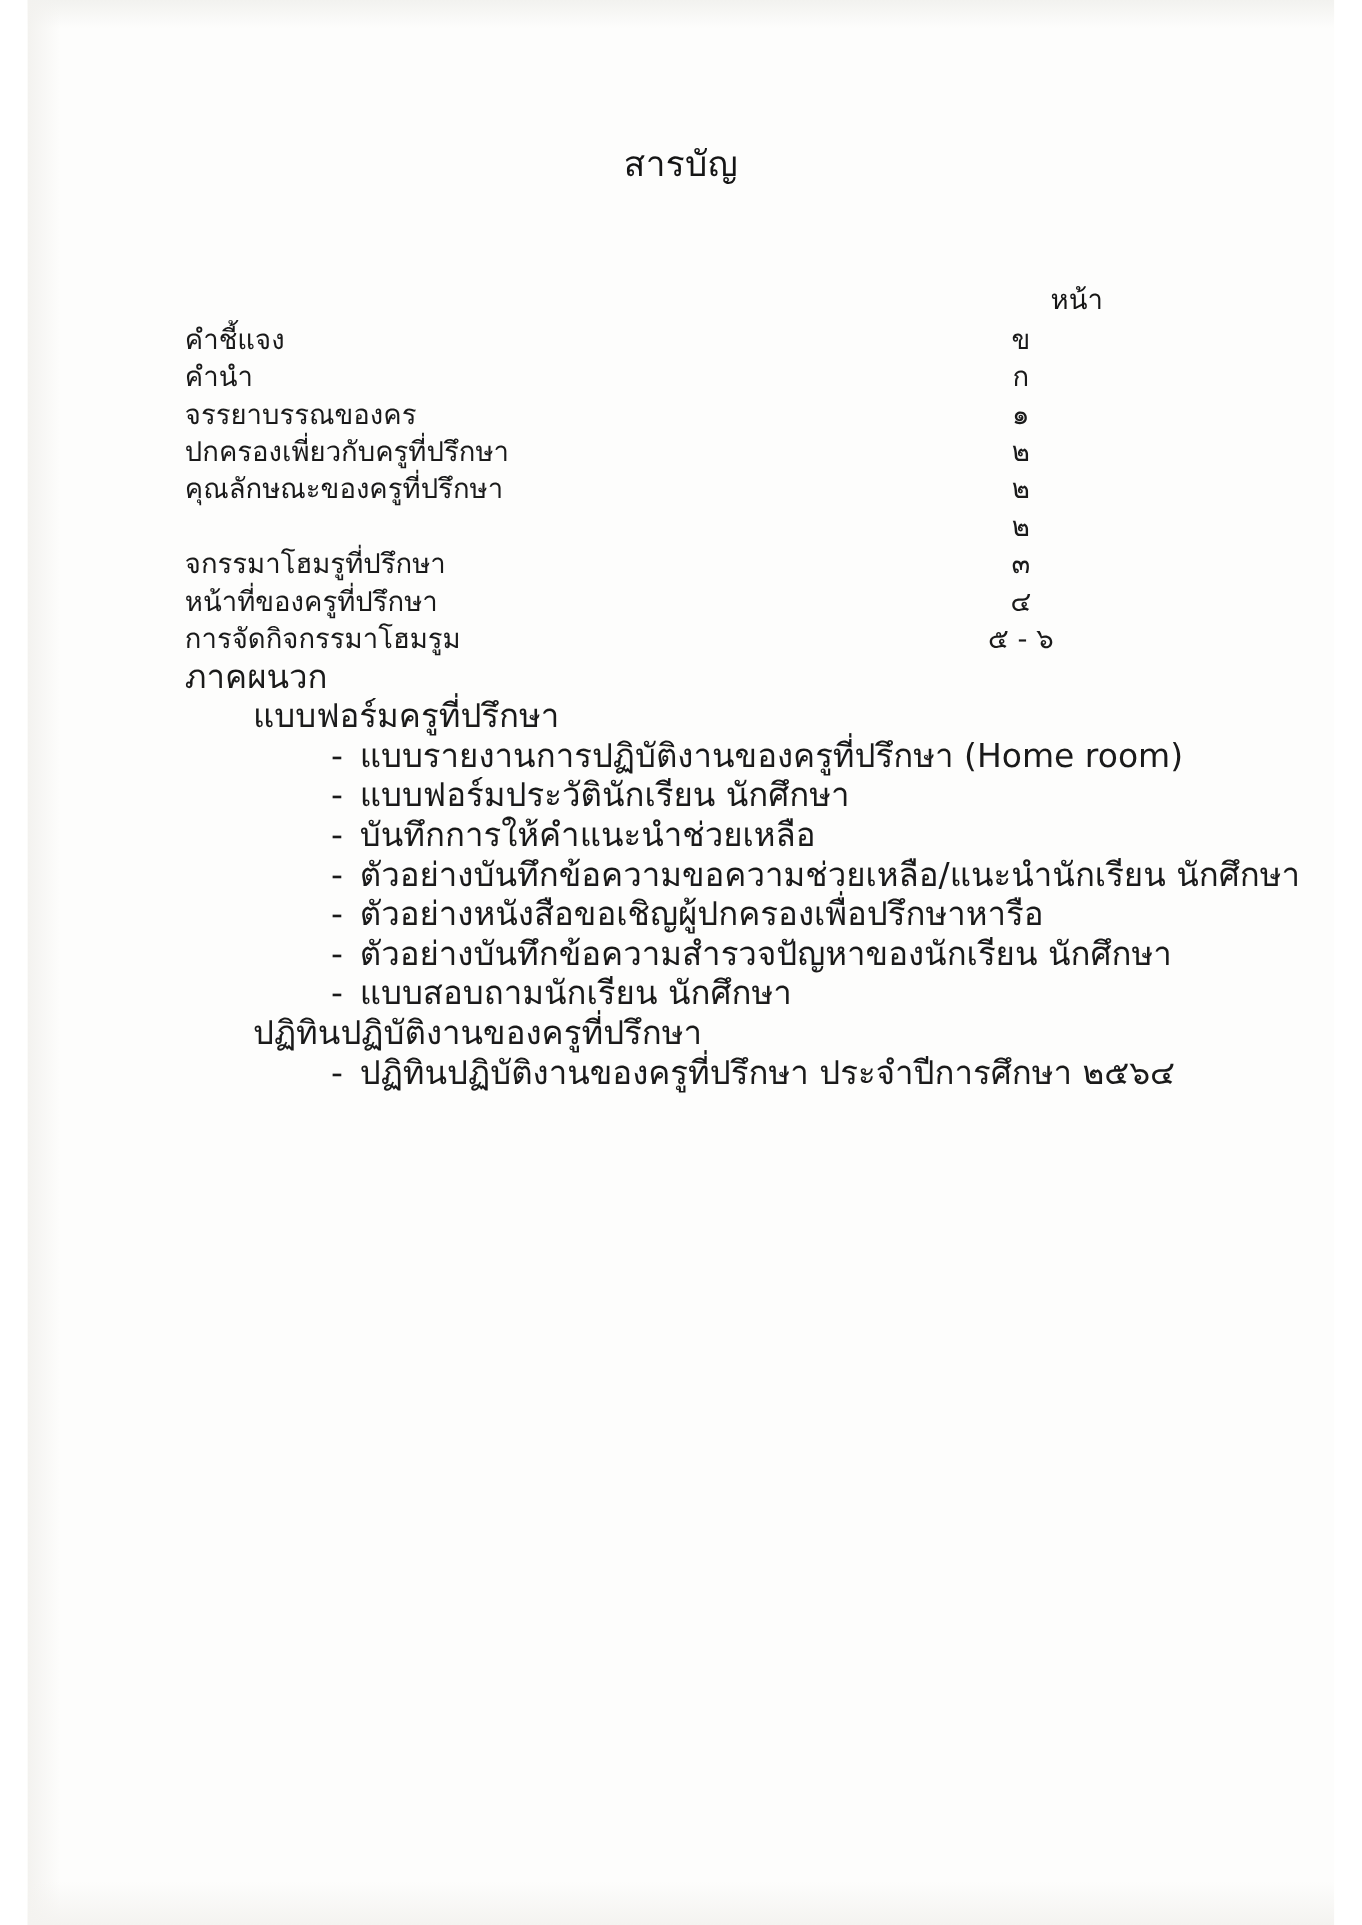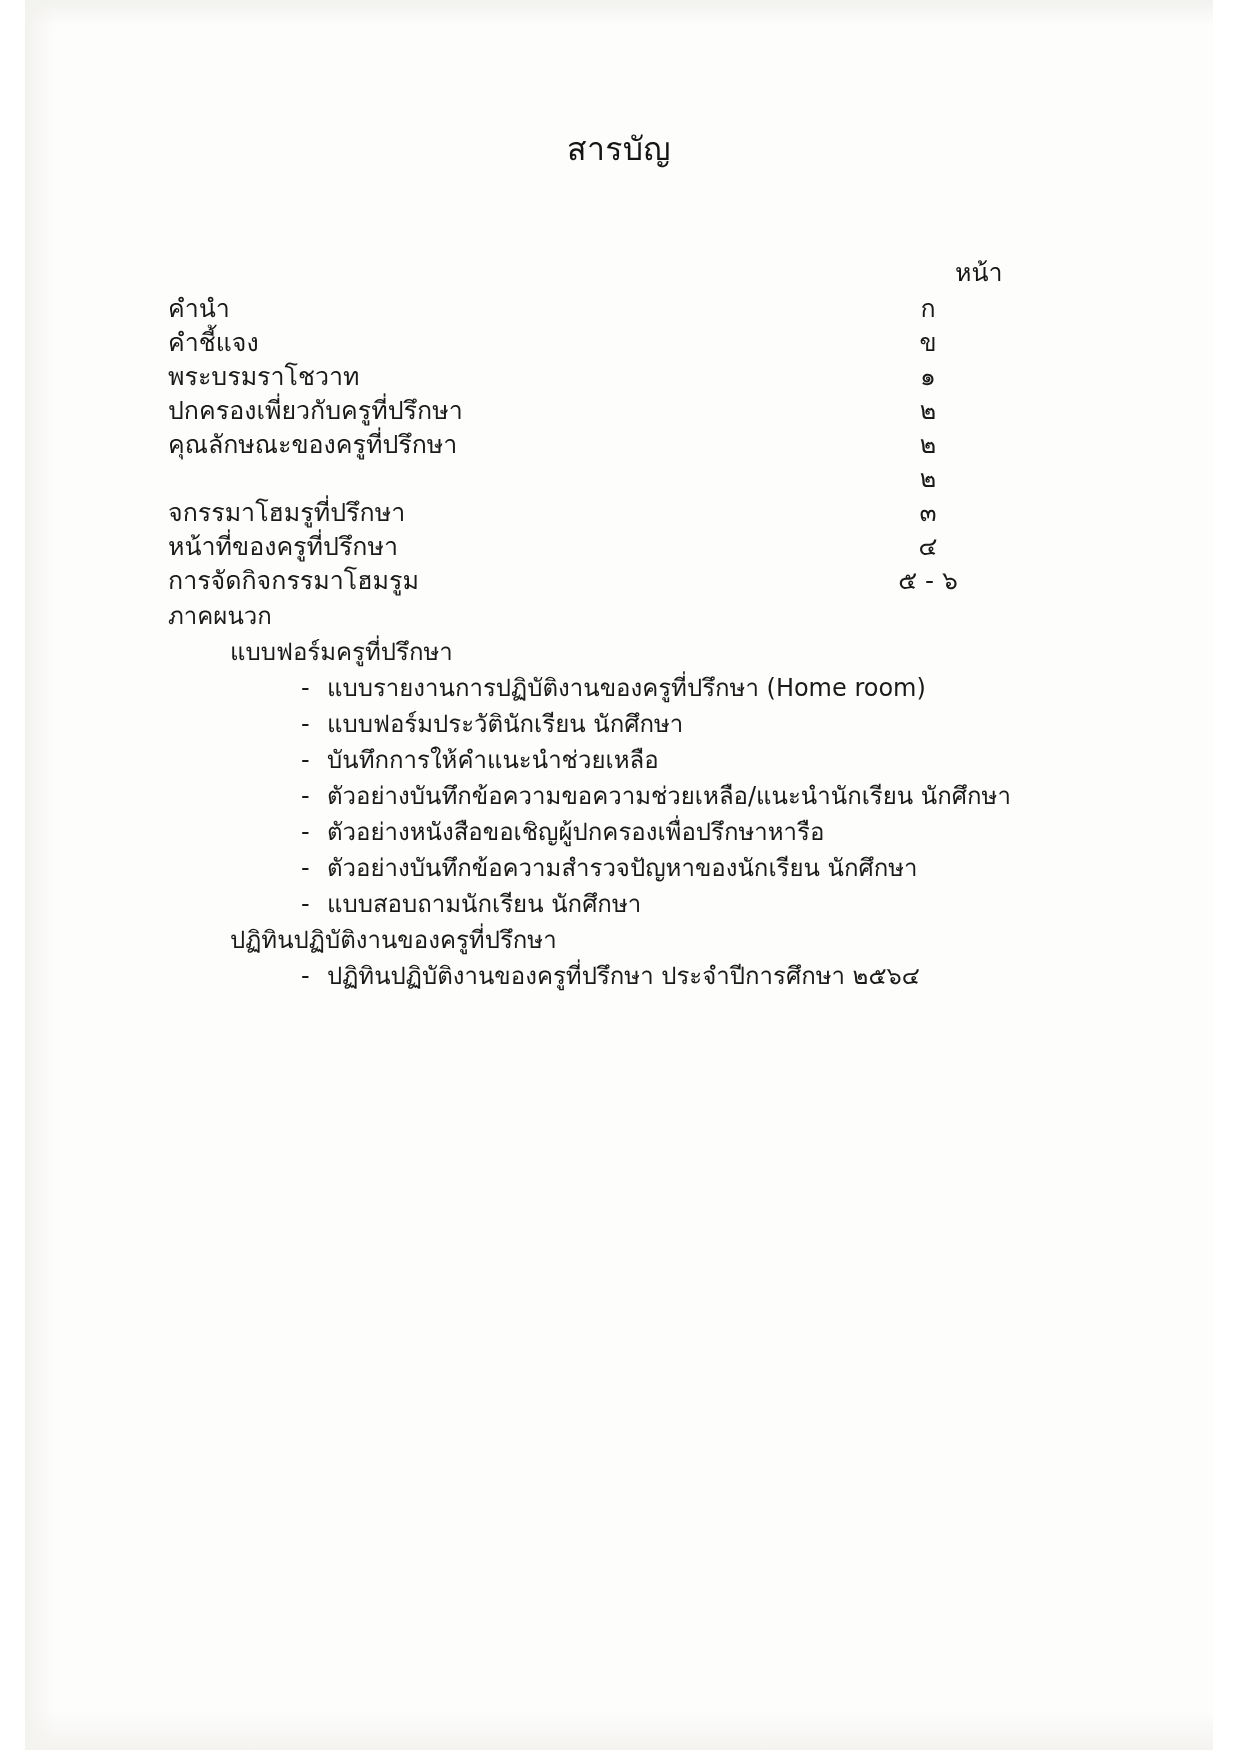--- a/index.html
+++ b/index.html
@@ -81,21 +81,21 @@
     left: 690px;
     width: 140px;
     text-align: center;
     font-size: 25px;
   }
   .appendix {
     position: absolute;
     top: 598px;
     left: 143px;
     width: 940px;
-    font-size: 24px;
+    font-size: 30px;
     color: #1a1a1a;
   }
   .appendix-title {
     height: 36px;
     line-height: 36px;
   }
   .appendix-sub {
     height: 36px;
     line-height: 36px;
     padding-left: 62px;
@@ -129,29 +129,29 @@
   <div class="scan-edge-top"></div>
   <div class="scan-edge-left"></div>
   <div class="scan-edge-bottom"></div>
 
   <div class="doc-title">สารบัญ</div>
 
   <div class="page-col-header">หน้า</div>
 
   <div class="toc">
     <div class="toc-row">
+      <span class="label">คำชี้แจง</span>
+      <span class="pagenum">ข</span>
+    </div>
+    <div class="toc-row">
       <span class="label">คำนำ</span>
       <span class="pagenum">ก</span>
     </div>
     <div class="toc-row">
-      <span class="label">คำชี้แจง</span>
-      <span class="pagenum">ข</span>
-    </div>
-    <div class="toc-row">
-      <span class="label">พระบรมราโชวาท</span>
+      <span class="label">จรรยาบรรณของคร</span>
       <span class="pagenum">๑</span>
     </div>
     <div class="toc-row">
       <span class="label">ปกครองเพี่ยวกับครูที่ปรึกษา</span>
       <span class="pagenum">๒</span>
     </div>
     <div class="toc-row">
       <span class="label">คุณลักษณะของครูที่ปรึกษา</span>
       <span class="pagenum">๒</span>
     </div>

